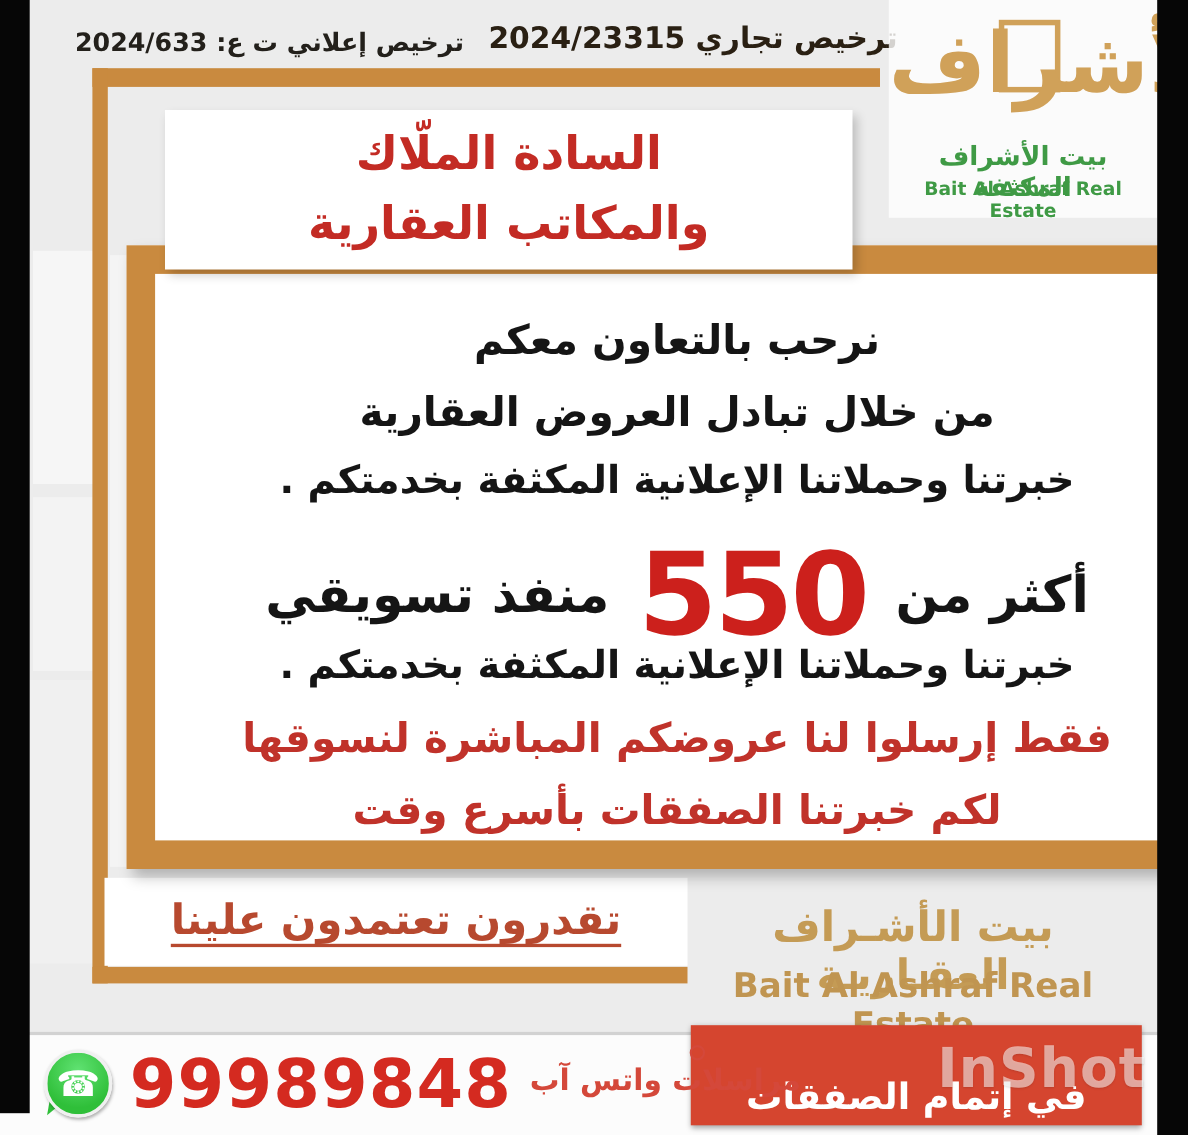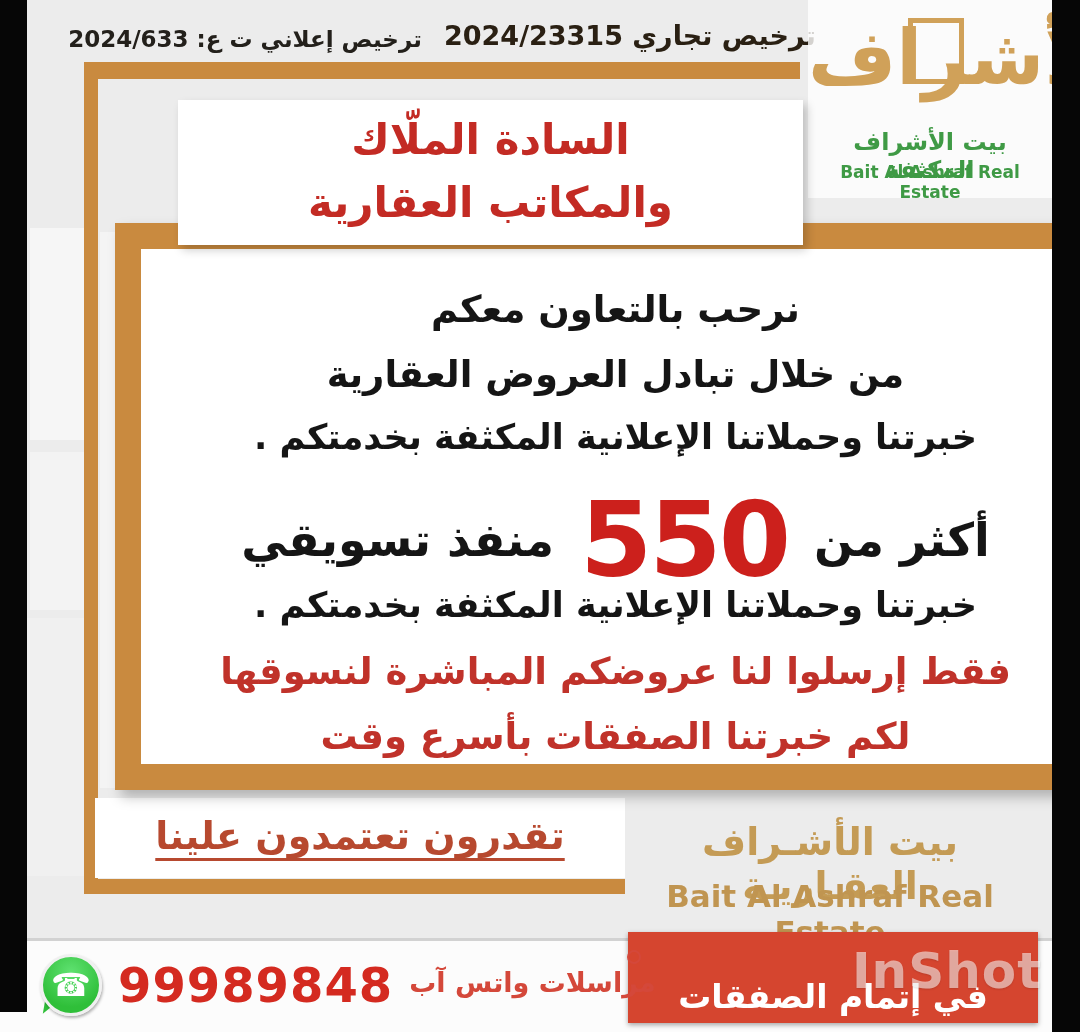--- a/index.html
+++ b/index.html
@@ -24,21 +24,21 @@
     font-size:76px;font-weight:700;color:#d0a159;z-index:2;}
   .logo-ar{left:0;top:128px;width:100%;text-align:center;font-size:24px;font-weight:700;color:#3f9a45;direction:rtl;}
   .logo-en{left:0;top:162px;width:100%;text-align:center;font-size:17px;font-weight:700;color:#3f9a45;}
   
   .tan{background:#c98a3f;z-index:5;}
   .frame-top{left:84px;top:62px;width:716px;height:17px;}
   .frame-left{left:84px;top:62px;width:14px;height:832px;}
   .frame-bottom{left:84px;top:879px;width:541px;height:15px;}
   
   .title-box{left:150px;top:100px;width:625px;height:145px;background:#fff;z-index:10;
-    box-shadow:4px 5px 9px rgba(0,0,0,.2);margin-left:28px;}
+    box-shadow:4px 5px 9px rgba(0,0,0,.2);}
   .title-line{left:0;width:100%;text-align:center;direction:rtl;color:#c32b24;
     font-size:42px;font-weight:800;line-height:62px;}
   .title-line1{top:9px;}
   .title-line2{top:72px;}
   
   .content-box{left:115px;top:223px;width:1001px;height:567px;background:#fff;
     border:26px solid #c98a3f;box-sizing:border-box;z-index:8;
     box-shadow:6px 7px 12px rgba(0,0,0,.25);}
   .body-line{left:0;width:100%;text-align:center;direction:rtl;color:#151515;
     font-weight:700;line-height:50px;}
@@ -68,21 +68,21 @@
     border-top:3px solid #d2d2d2;box-sizing:border-box;z-index:20;}
   .footer-left{left:40px;top:938px;height:94px;display:flex;align-items:center;gap:16px;z-index:25;}
   .wa-wrap{position:relative;width:62px;height:62px;}
   .wa-circle{position:absolute;left:0;top:0;width:56px;height:56px;border-radius:50%;
     background:radial-gradient(circle at 50% 28%,#60e272 0%,#2fbf39 70%);
     border:3px solid #f0f0f0;box-shadow:1px 2px 3px rgba(0,0,0,.3);
     display:flex;align-items:center;justify-content:center;color:#fff;font-size:32px;}
   .wa-tail{position:absolute;left:4px;top:46px;width:0;height:0;border-style:solid;
     border-width:15px 13px 0 0;border-color:#2fbf39 transparent transparent transparent;
     transform:rotate(10deg);}
-  .phone-number{font-size:48px;font-weight:800;color:#d42a20;letter-spacing:1px;}
+  .phone-number{font-size:61px;font-weight:800;color:#d42a20;letter-spacing:1px;}
   .wa-label{font-size:27px;font-weight:700;color:#d4483a;direction:rtl;padding-bottom:6px;}
   .ring-mark{left:627px;top:950px;width:10px;height:10px;border:2px solid #d4483a;
     border-radius:50%;z-index:26;background:transparent;}
   
   .banner{left:628px;top:932px;width:410px;height:91px;background:#d5452f;z-index:24;
     box-shadow:0 2px 5px rgba(0,0,0,.35);}
   .banner-line{left:0;width:100%;text-align:center;direction:rtl;color:#fff;font-weight:800;font-size:33px;}
   .banner-line1{top:5px;}
   .banner-line2{top:45px;}
   

